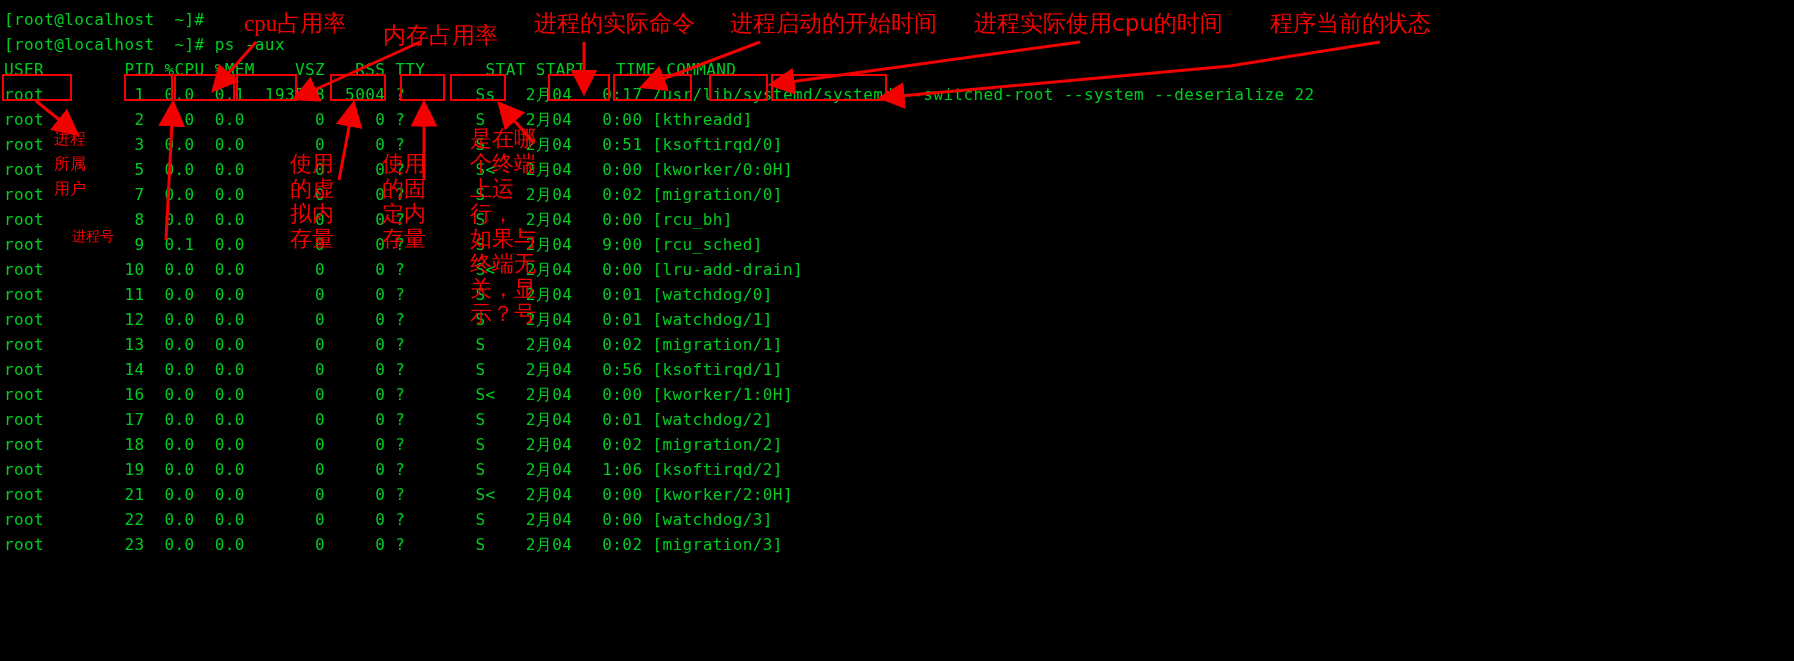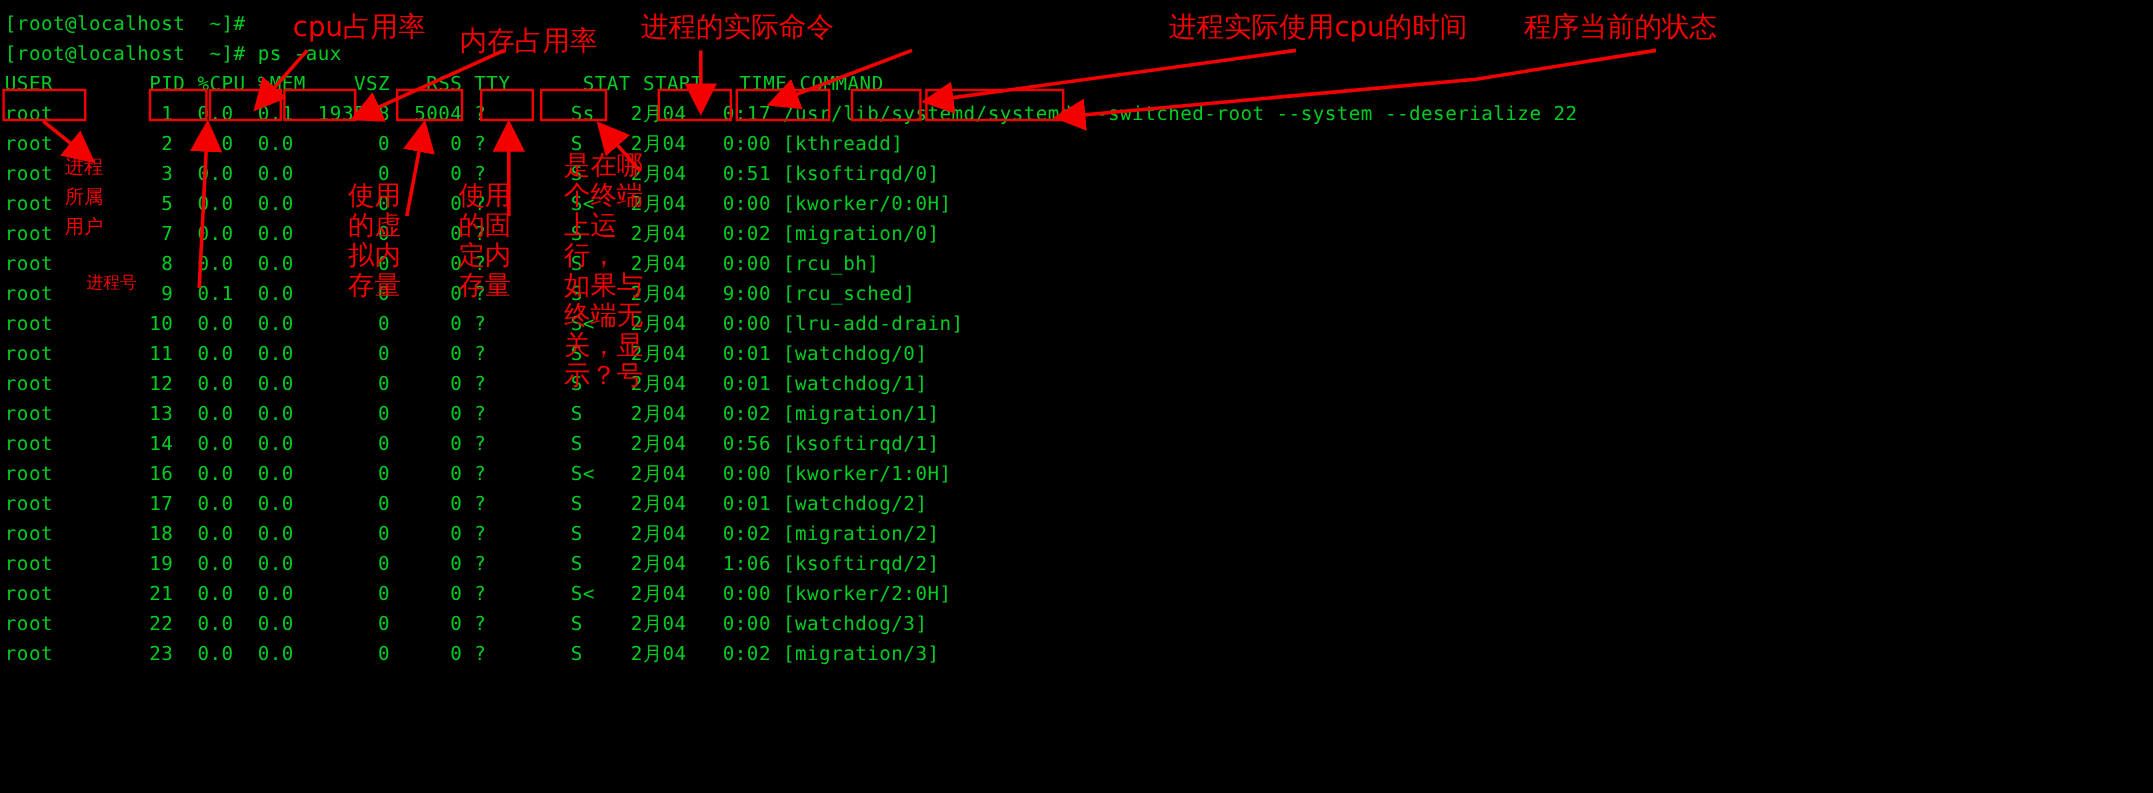--- a/index.html
+++ b/index.html
@@ -70,23 +70,24 @@
 </style>
 </head>
 <body>
 
 <div id="screen">
 
   <div id="terminal"><span class="line">[root@localhost  ~]#</span><span class="line">[root@localhost  ~]# ps -aux</span><span class="line">USER        PID %CPU %MEM    VSZ   RSS TTY      STAT START   TIME COMMAND</span><span class="line">root         1  0.0  0.1  193508  5004 ?       Ss   2月04   0:17 /usr/lib/systemd/systemd --switched-root --system --deserialize 22</span><span class="line">root         2  0.0  0.0       0     0 ?       S    2月04   0:00 [kthreadd]</span><span class="line">root         3  0.0  0.0       0     0 ?       S    2月04   0:51 [ksoftirqd/0]</span><span class="line">root         5  0.0  0.0       0     0 ?       S&lt;   2月04   0:00 [kworker/0:0H]</span><span class="line">root         7  0.0  0.0       0     0 ?       S    2月04   0:02 [migration/0]</span><span class="line">root         8  0.0  0.0       0     0 ?       S    2月04   0:00 [rcu_bh]</span><span class="line">root         9  0.1  0.0       0     0 ?       S    2月04   9:00 [rcu_sched]</span><span class="line">root        10  0.0  0.0       0     0 ?       S&lt;   2月04   0:00 [lru-add-drain]</span><span class="line">root        11  0.0  0.0       0     0 ?       S    2月04   0:01 [watchdog/0]</span><span class="line">root        12  0.0  0.0       0     0 ?       S    2月04   0:01 [watchdog/1]</span><span class="line">root        13  0.0  0.0       0     0 ?       S    2月04   0:02 [migration/1]</span><span class="line">root        14  0.0  0.0       0     0 ?       S    2月04   0:56 [ksoftirqd/1]</span><span class="line">root        16  0.0  0.0       0     0 ?       S&lt;   2月04   0:00 [kworker/1:0H]</span><span class="line">root        17  0.0  0.0       0     0 ?       S    2月04   0:01 [watchdog/2]</span><span class="line">root        18  0.0  0.0       0     0 ?       S    2月04   0:02 [migration/2]</span><span class="line">root        19  0.0  0.0       0     0 ?       S    2月04   1:06 [ksoftirqd/2]</span><span class="line">root        21  0.0  0.0       0     0 ?       S&lt;   2月04   0:00 [kworker/2:0H]</span><span class="line">root        22  0.0  0.0       0     0 ?       S    2月04   0:00 [watchdog/3]</span><span class="line">root        23  0.0  0.0       0     0 ?       S    2月04   0:02 [migration/3]</span></div>
 
   <div id="annotations">
 
-    <div class="anno-text" style="left:244px; top:11px;">cpu占用率</div>
+    <div class="anno-text" style="left:244px; top:11px;font-family:Liberation Serif, serif;">cpu占用率</div>
     <div class="anno-text" style="left:383px; top:11px;margin-top:12px;">内存占用率</div>
     <div class="anno-text" style="left:534px; top:11px;">进程的实际命令</div>
+    <div class="anno-text" style="left:730px; top:11px;">进程启动的开始时间</div>
     <div class="anno-text" style="left:974px; top:11px;">进程实际使用cpu的时间</div>
     <div class="anno-text" style="left:1270px; top:11px;">程序当前的状态</div>
 
     <div class="anno-text vert" style="left:54px; top:126px; width:62px; font-size:16px;">进程
 所属
 用户</div>
     <div class="anno-text" style="left:72px; top:224px; font-size:14px;">进程号</div>
     <div class="anno-text vert" style="left:290px; top:151px; width:52px; font-size:22px;">使用
 的虚
 拟内

